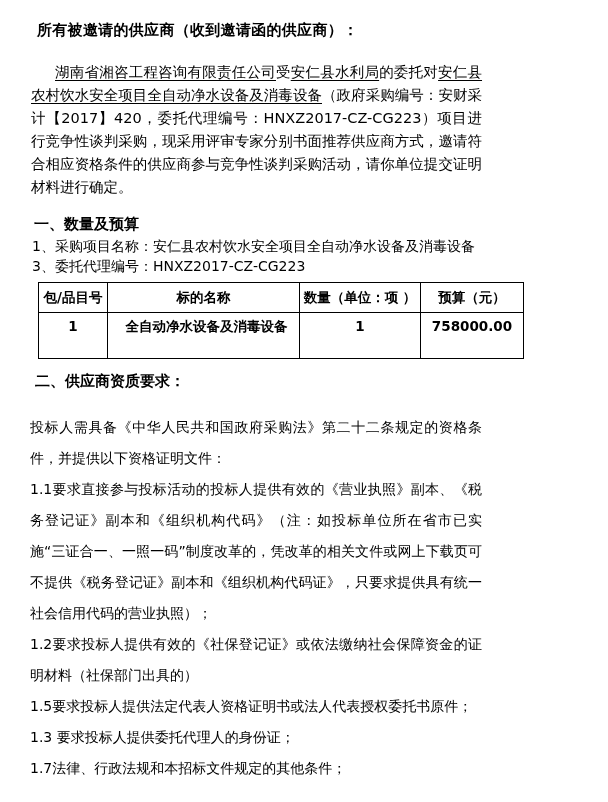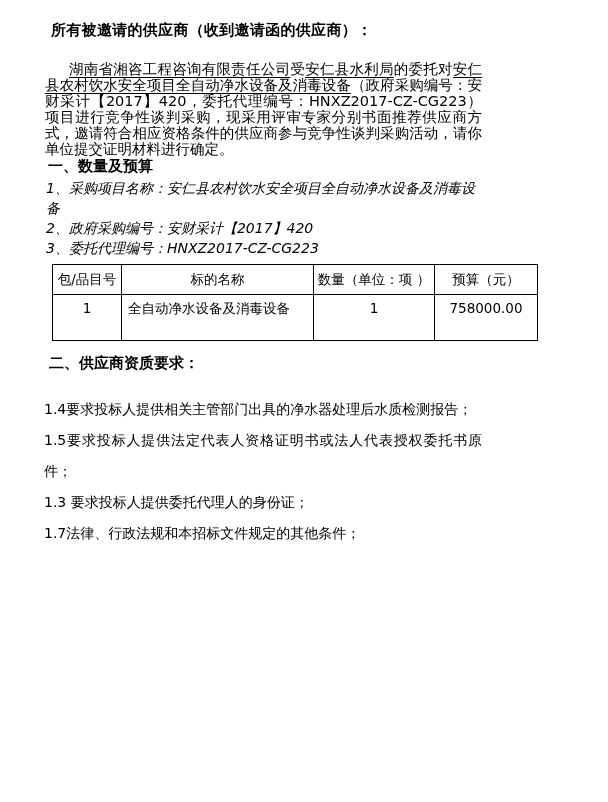--- a/index.html
+++ b/index.html
@@ -11,87 +11,86 @@
     width: 608px;
     height: 802px;
     overflow: hidden;
     color: #000000;
     font-family: "DejaVu Sans", "Liberation Sans", sans-serif;
   }
   .page {
     box-sizing: border-box;
     width: 508px;
     height: 802px;
-    padding: 20px 26px 0 44px;
+    padding: 20px 26px 0 30px;
     background: #ffffff;
   }
   .doc-title {
     margin: 0 0 0 7px;
     font-size: 15px;
     line-height: 20px;
     font-weight: bold;
     letter-spacing: 0.3px;
   }
   .intro {
-    margin: 21px 0 0 1px;
+    margin: 21px 0 16px 1px;
     font-size: 14.5px;
-    line-height: 16px;
+    line-height: 23px;
     text-indent: 24px;
     text-align: justify;
   }
   .intro .u {
     text-decoration: underline;
     text-underline-offset: 3px;
   }
   .sec-heading {
     font-size: 15px;
     line-height: 18px;
     font-weight: bold;
   }
   .sec1-heading {
     margin: 0 0 3px 4px;
   }
   .sec2-heading {
     margin: 13px 0 16px 5px;
   }
   .items {
     margin-left: 2px;
-    font-style: italic;
   }
   .items .item {
     font-size: 14px;
     line-height: 20px;
   }
   table.budget {
     border-collapse: collapse;
     table-layout: fixed;
     width: 485px;
     margin: 6px 0 0 8px;
   }
   table.budget th,
   table.budget td {
     border: 1px solid #000000;
     font-size: 13.5px;
-    font-weight: normal;
+    font-weight: bold;
     text-align: center;
     padding: 0;
     white-space: nowrap;
     overflow: hidden;
   }
   table.budget th {
     height: 29px;
     vertical-align: middle;
   }
   table.budget td {
     height: 40px;
     vertical-align: top;
     padding-top: 5px;
   }
   table.budget td.name-cell {
-    text-align: left;
+    text-align: center;
     padding-left: 6px;
   }
   .sec2-body {
     margin-top: 22px;
   }
   .sec2-body p {
     margin: 0;
     font-size: 14px;
     line-height: 31px;
     text-align: justify;
@@ -103,21 +102,20 @@
 <div class="page">
 
   <h1 class="doc-title">所有被邀请的供应商（收到邀请函的供应商）：</h1>
 
   <p class="intro"><span class="u">湖南省湘咨工程咨询有限责任公司</span><span>受</span><span class="u">安仁县水利局</span><span>的委托对</span><span class="u">安仁县农村饮水安全项目全自动净水设备及消毒设备</span><span>（政府采购编号：安财采计【2017】420，委托代理编号：HNXZ2017-CZ-CG223）项目进行竞争性谈判采购，现采用评审专家分别书面推荐供应商方式，邀请符合相应资格条件的供应商参与竞争性谈判采购活动，请你单位提交证明材料进行确定。</span></p>
 
   <h2 class="sec-heading sec1-heading">一、数量及预算</h2>
 
   <div class="items">
     <div class="item">1、采购项目名称：安仁县农村饮水安全项目全自动净水设备及消毒设备</div>
-    <div class="item">2、政府采购编号：安财采计【2017】420</div>
     <div class="item">3、委托代理编号：HNXZ2017-CZ-CG223</div>
   </div>
 
   <table class="budget">
     <colgroup>
       <col style="width:69px">
       <col style="width:192px">
       <col style="width:121px">
       <col style="width:103px">
     </colgroup>
@@ -133,19 +131,21 @@
         <td class="name-cell">全自动净水设备及消毒设备</td>
         <td>1</td>
         <td>758000.00</td>
       </tr>
     </tbody>
   </table>
 
   <h2 class="sec-heading sec2-heading">二、供应商资质要求：</h2>
 
   <div class="sec2-body">
-    <p>1.4要求投标人提供相关主管部门出具的净水器处理后水质检测报告；</p>
+    <p>投标人需具备《中华人民共和国政府采购法》第二十二条规定的资格条件，并提供以下资格证明文件：</p>
+    <p>1.1要求直接参与投标活动的投标人提供有效的《营业执照》副本、《税务登记证》副本和《组织机构代码》（注：如投标单位所在省市已实施“三证合一、一照一码”制度改革的，凭改革的相关文件或网上下载页可不提供《税务登记证》副本和《组织机构代码证》，只要求提供具有统一社会信用代码的营业执照）；</p>
+    <p>1.2要求投标人提供有效的《社保登记证》或依法缴纳社会保障资金的证明材料（社保部门出具的）</p>
     <p>1.5要求投标人提供法定代表人资格证明书或法人代表授权委托书原件；</p>
     <p>1.3 要求投标人提供委托代理人的身份证；</p>
     <p>1.7法律、行政法规和本招标文件规定的其他条件；</p>
   </div>
 
 </div>
 
 </body></html>

